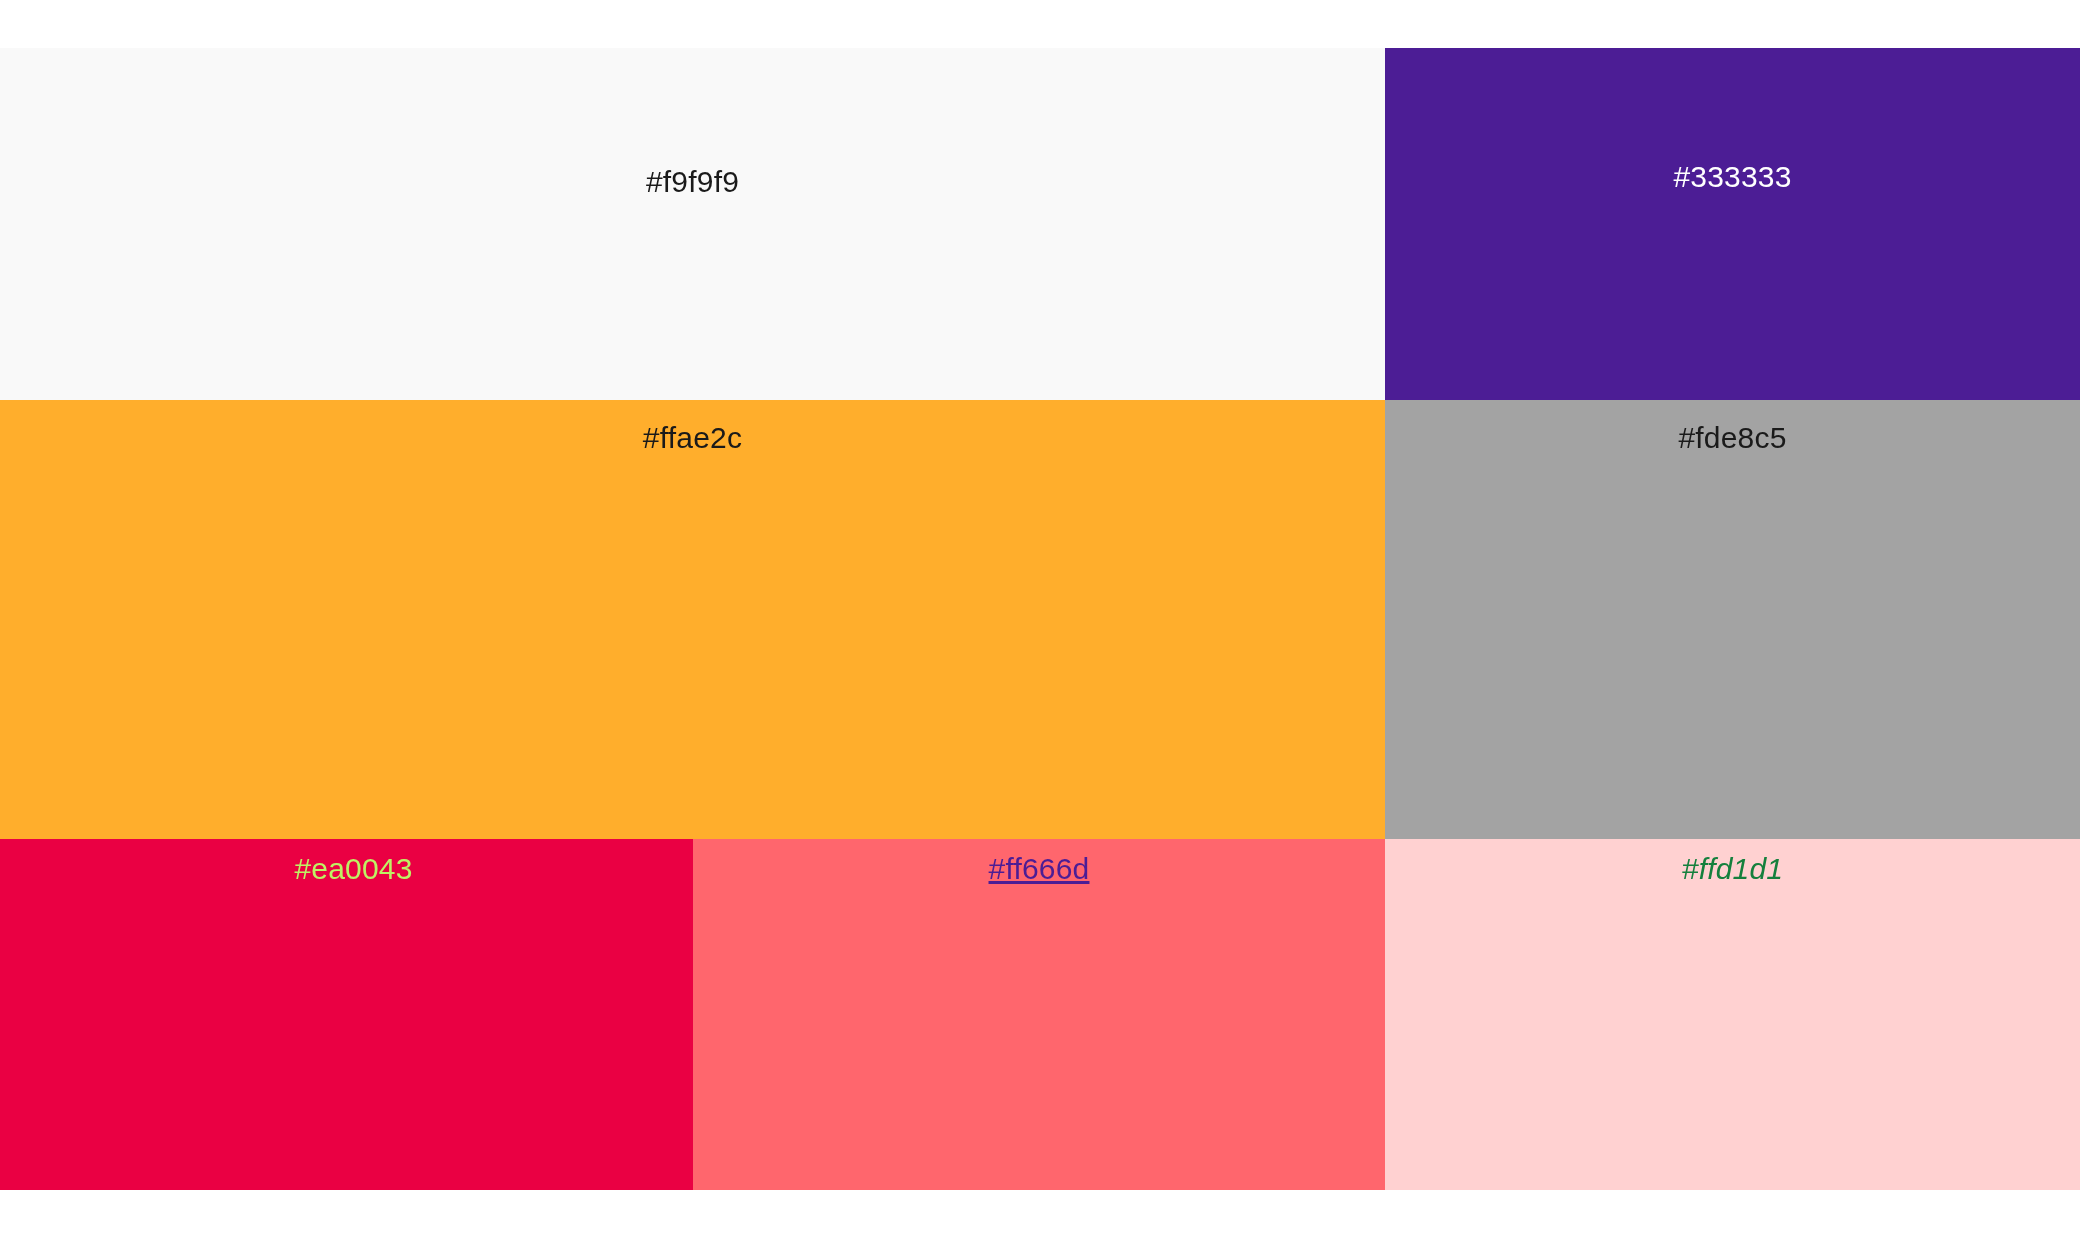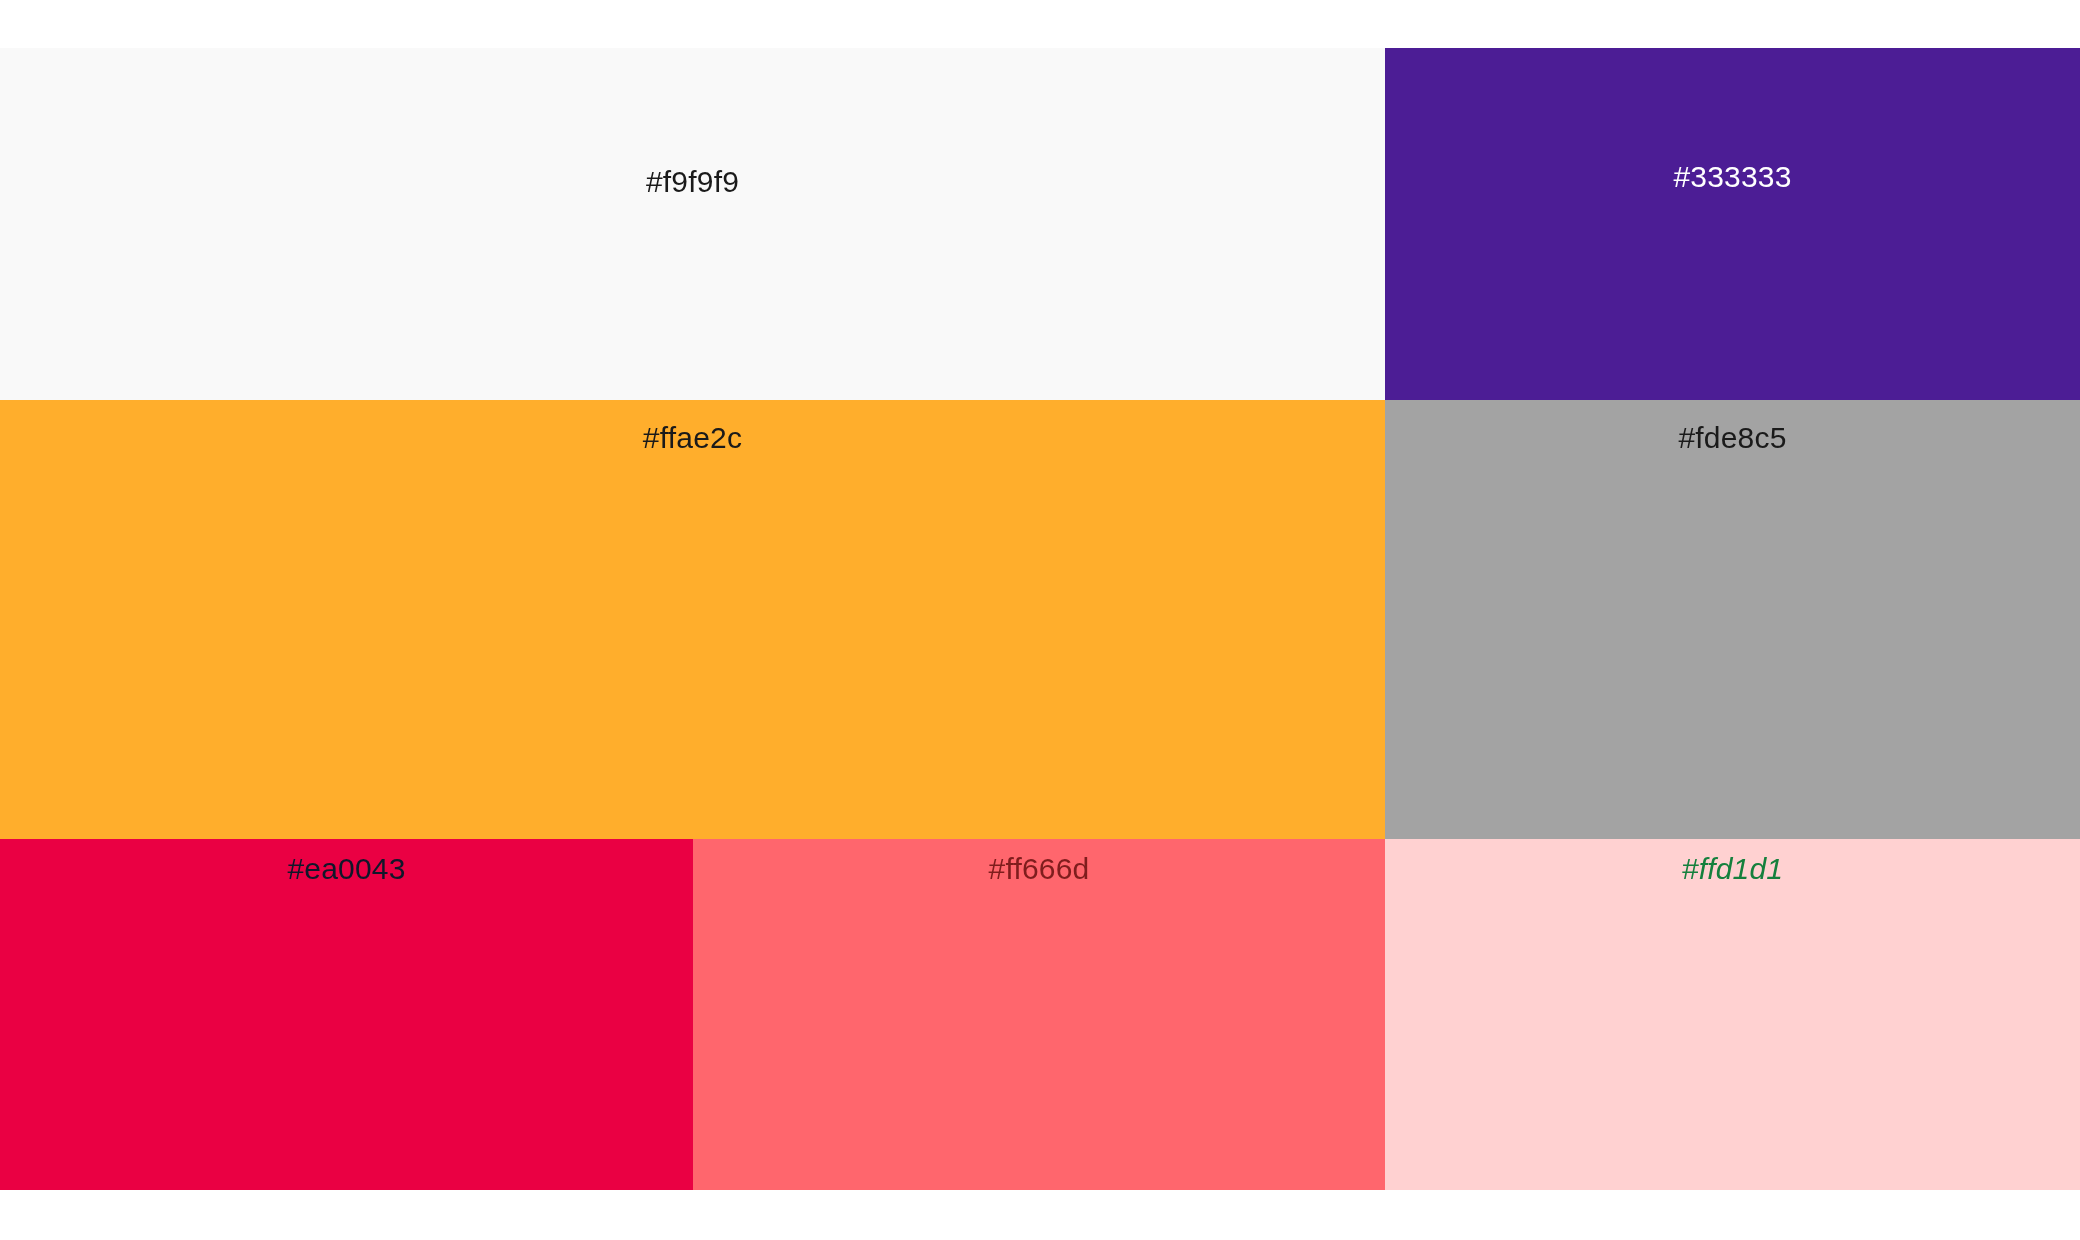--- a/index.html
+++ b/index.html
@@ -80,23 +80,23 @@
     <div class="swatch" style="background-color: rgb(255, 174, 44); width: 1385px; flex: 0 0 1385px;">
       <span class="swatch-label label-dark" style="color: rgb(26, 26, 26);">#ffae2c</span>
     </div>
     <div class="swatch" style="background-color: #a3a3a3; width: 695px; flex: 0 0 695px;">
       <span class="swatch-label label-dark" style="color: rgb(26, 26, 26);">#fde8c5</span>
     </div>
   </div>
 
   <div class="palette-row row-3">
     <div class="swatch" style="background-color: rgb(234, 0, 67); width: 693px; flex: 0 0 693px;">
-      <span class="swatch-label label-light" style="color: #0f172a;">#ea0043</span>
+      <span class="swatch-label label-light" style="color: #bef264; padding-left: 7px;">#ea0043</span>
     </div>
     <div class="swatch" style="background-color: rgb(255, 102, 109); width: 692px; flex: 0 0 692px;">
-      <span class="swatch-label label-light" style="color: #7f1d1d;">#ff666d</span>
+      <span class="swatch-label label-light" style="color: #4c1d95; text-decoration: underline;">#ff666d</span>
     </div>
     <div class="swatch" style="background-color: rgb(255, 209, 209); width: 695px; flex: 0 0 695px;">
       <span class="swatch-label label-dark" style="color: #15803d; font-style: italic;">#ffd1d1</span>
     </div>
   </div>
 
 </div>
 
 </body></html>

